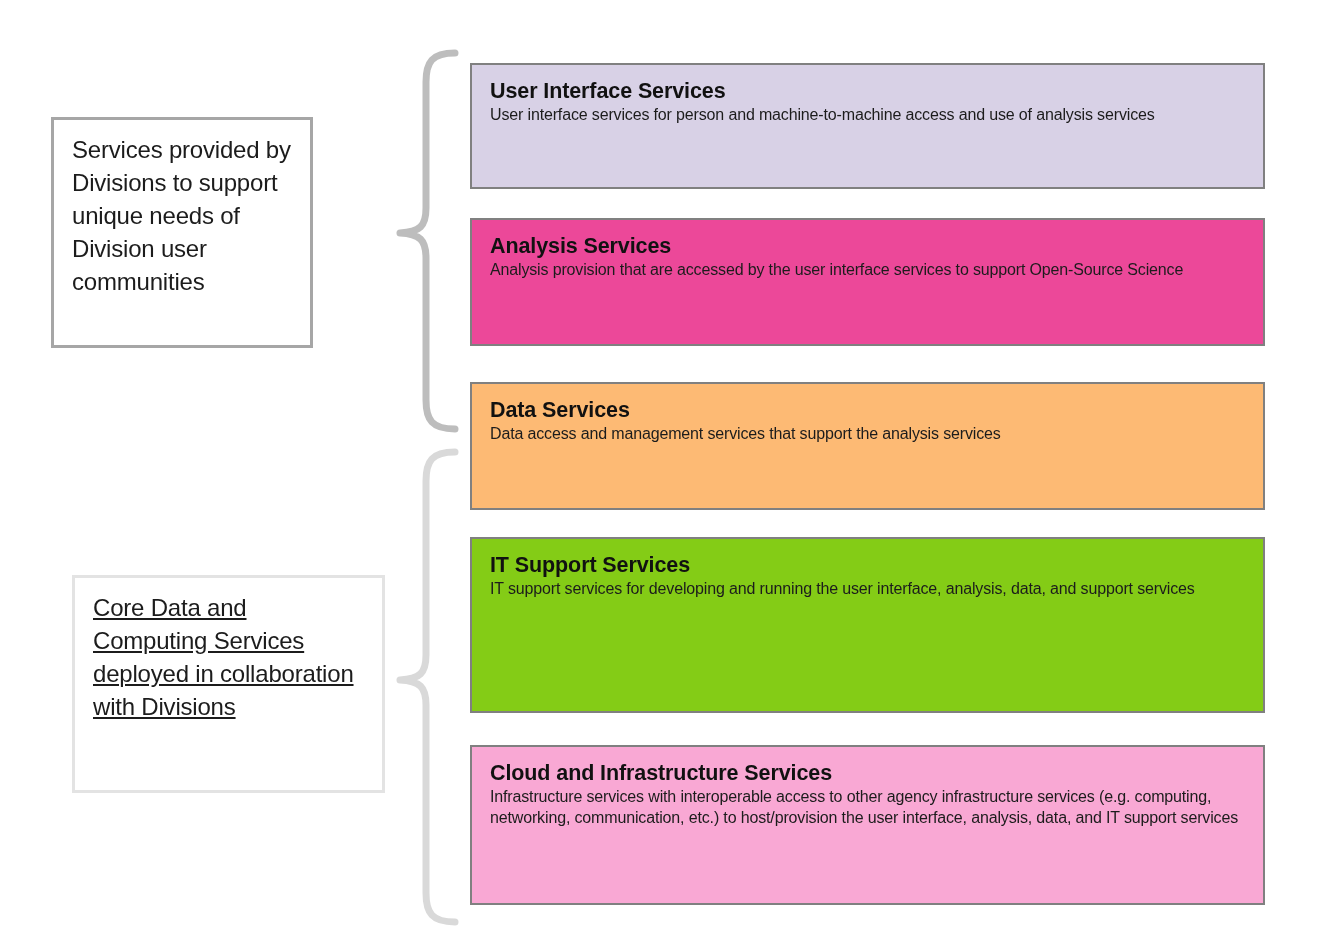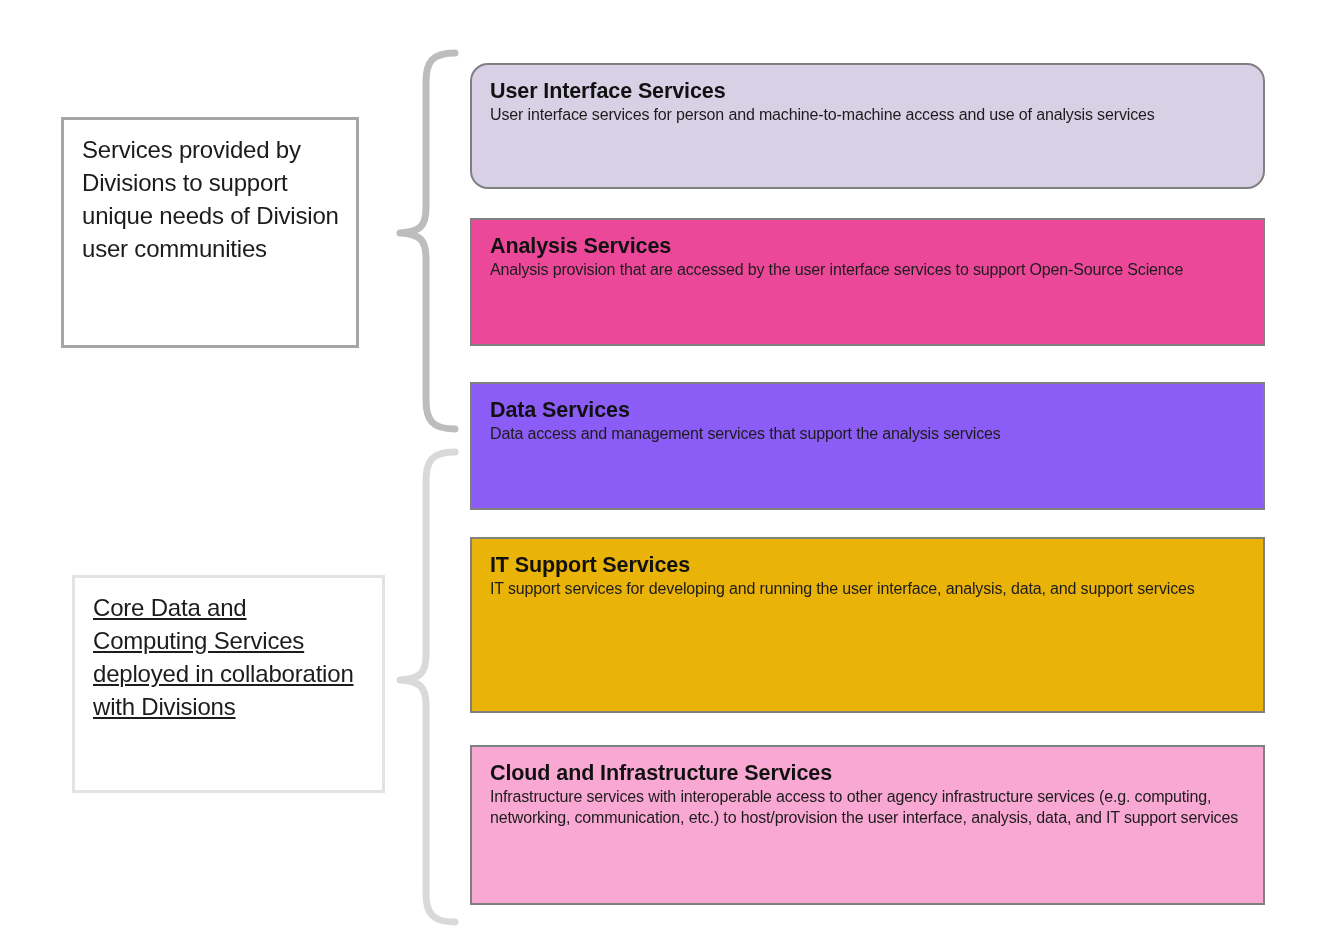--- a/index.html
+++ b/index.html
@@ -43,44 +43,44 @@
   }
   .service-desc {
     font-size: 16px;
     font-weight: normal;
     line-height: 1.30;
     letter-spacing: -0.15px;
     margin: 0;
     color: #1c1c1c;
   }
 
-  #box-user-interface   { top: 63px;  height: 126px; background: #d8d1e6; border-radius: 18px; }
+  #box-user-interface   { top: 63px;  height: 126px; background: #d8d1e6; }
   #box-analysis         { top: 218px; height: 128px; background: #ec4899; }
-  #box-data             { top: 382px; height: 128px; background: #8b5cf6; }
-  #box-it-support       { top: 537px; height: 176px; background: #eab308; }
+  #box-data             { top: 382px; height: 128px; background: #fdba74; }
+  #box-it-support       { top: 537px; height: 176px; background: #84cc16; }
   #box-cloud            { top: 745px; height: 160px; background: #f9a8d4; }
 
   
   .label-box {
     position: absolute;
     box-sizing: border-box;
     background: #ffffff;
     padding: 14px 16px 14px 18px;
     color: #1c1c1c;
   }
   .label-text {
     font-size: 24px;
     line-height: 1.37;
     letter-spacing: -0.2px;
     margin: 0;
   }
   #label-divisions {
-    left: 61px;
+    left: 51px;
     top: 117px;
-    width: 298px;
+    width: 262px;
     height: 231px;
     border: 3px solid #a6a6a6;
   }
   #label-core {
     left: 72px;
     top: 575px;
     width: 313px;
     height: 218px;
     border: 3px solid #e3e3e3;
     text-decoration: underline;

